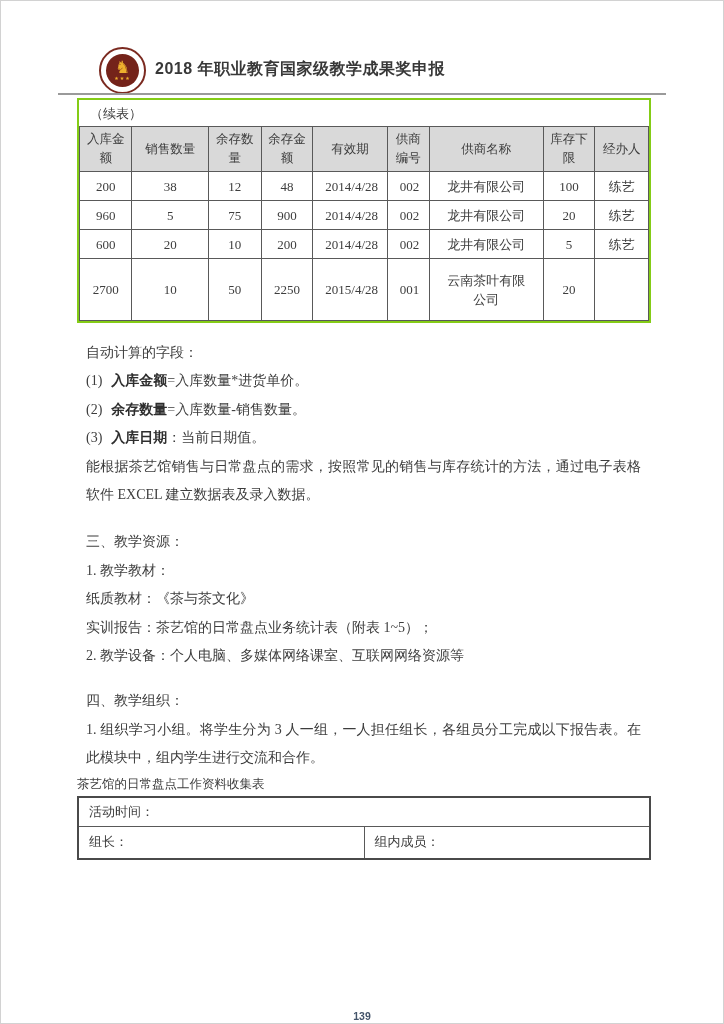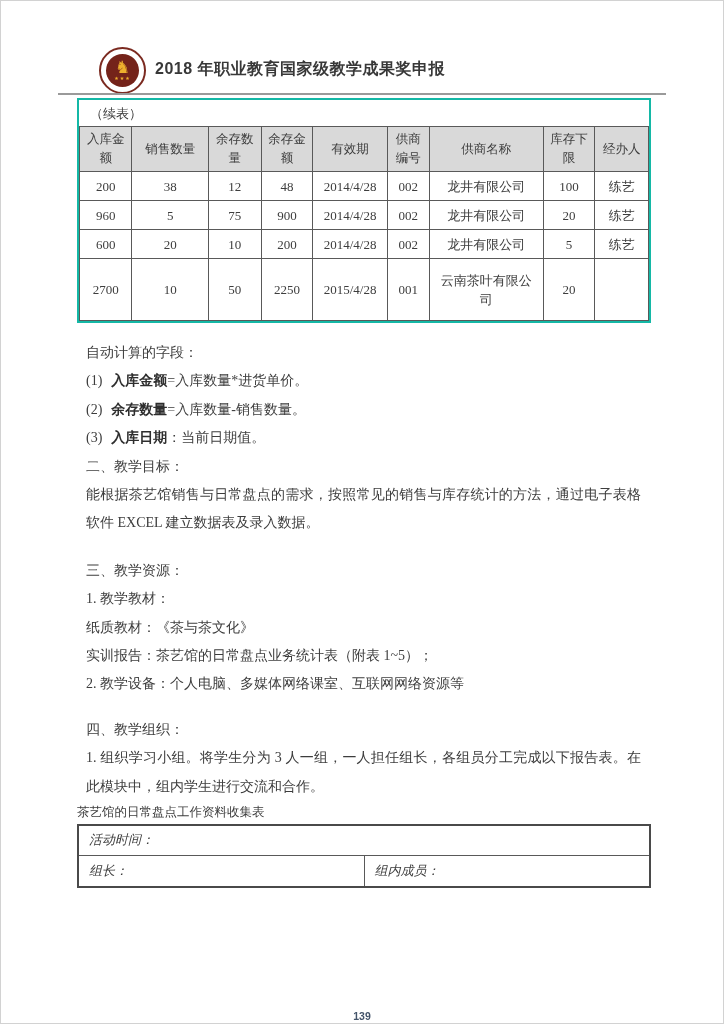--- a/index.html
+++ b/index.html
@@ -36,54 +36,54 @@
     letter-spacing: 0.5px;
   }
   .hdr-rule {
     position: absolute; left: 57px; right: 57px; top: 92px;
     border-bottom: 2px solid #9a9a9a;
   }
 
   
   .inv-box {
     position: absolute; left: 76px; top: 97px; width: 574px;
-    border: 2px solid #14b8a6; background: #fff;
+    border: 2px solid #84cc16; background: #fff;
   }
   .cont-label { font-size: 13px; padding: 5px 0 3px 11px; color: #3d3d3d; }
   table.inv { width: 100%; border-collapse: collapse; table-layout: fixed; }
   table.inv th, table.inv td {
     border: 1px solid #595959; text-align: center; vertical-align: middle;
     color: #3d3d3d; overflow: hidden;
   }
   table.inv th {
     background: #d9d9d9; font-weight: normal; font-size: 12.5px;
     line-height: 19px; padding: 0 4px; height: 45px;
   }
-  table.inv td { font-size: 13px; padding: 0 6px; height: 29px; line-height: 19px; }
+  table.inv td { font-size: 13px; padding: 0 12px; height: 29px; line-height: 19px; }
   table.inv tr.tall td { height: 62px; }
 
   
   .content {
     position: absolute; left: 76px; top: 338px; width: 574px;
     font-size: 14px; color: #3d3d3d;
   }
   .content p { line-height: 28.4px; padding: 0 10px 0 9px; }
   .content p.bold { font-weight: bold; color: #2e2e2e; }
   .content p.para { text-align: justify; font-family: Liberation Serif, serif; }
   .num { margin-right: 9px; }
   .term { font-weight: bold; color: #2e2e2e; }
   .sp1 { height: 19px; }
   .sp2 { height: 17px; }
 
   .tbl-caption {
     text-align: left; font-size: 12.5px; line-height: 22px; color: #3d3d3d;
   }
   table.collect {
     width: 100%; border-collapse: collapse; table-layout: fixed;
-    border: 2px solid #4a4a4a; margin-top: 1px; font-style: italic;
+    border: 2px solid #4a4a4a; margin-top: 1px;
   }
   table.collect td {
     border: 1px solid #595959; font-size: 13px; color: #3d3d3d;
     padding: 0 0 0 10px; vertical-align: middle;
   }
   table.collect tr.r1 td { height: 30px; }
   table.collect tr.r2 td { height: 32px; }
   td.c-leader { width: 24.5%; }
 
   
@@ -182,21 +182,20 @@
       </tbody>
     </table>
   </div>
 
   <div class="content">
     <p>自动计算的字段：</p>
     <p><span class="num">(1)</span><span class="term">入库金额</span><span>=入库数量*进货单价。</span></p>
     <p><span class="num">(2)</span><span class="term">余存数量</span><span>=入库数量-销售数量。</span></p>
     <p><span class="num">(3)</span><span class="term">入库日期</span><span>：当前日期值。</span></p>
 
-    <p>二、教学目标：</p>
     <p class="para">能根据茶艺馆销售与日常盘点的需求，按照常见的销售与库存统计的方法，通过电子表格软件 EXCEL 建立数据表及录入数据。</p>
 
     <div class="sp1"></div>
 
     <p>三、教学资源：</p>
     <p>1. 教学教材：</p>
     <p>纸质教材：《茶与茶文化》</p>
     <p>实训报告：茶艺馆的日常盘点业务统计表（附表 1~5）；</p>
     <p>2. 教学设备：个人电脑、多媒体网络课室、互联网网络资源等</p>
 

